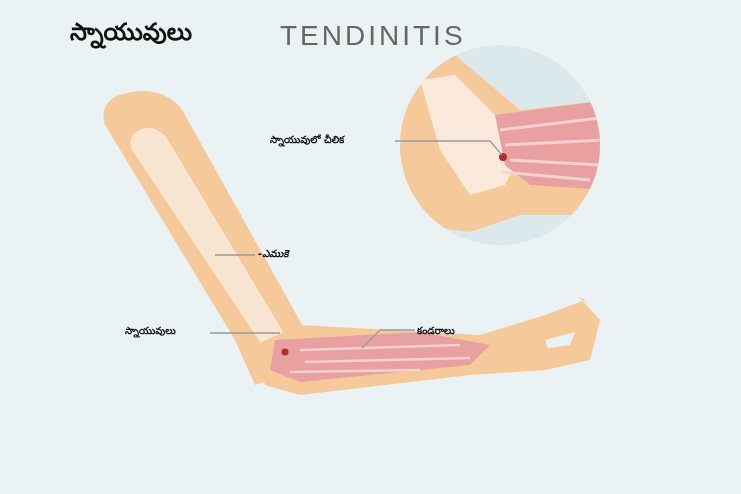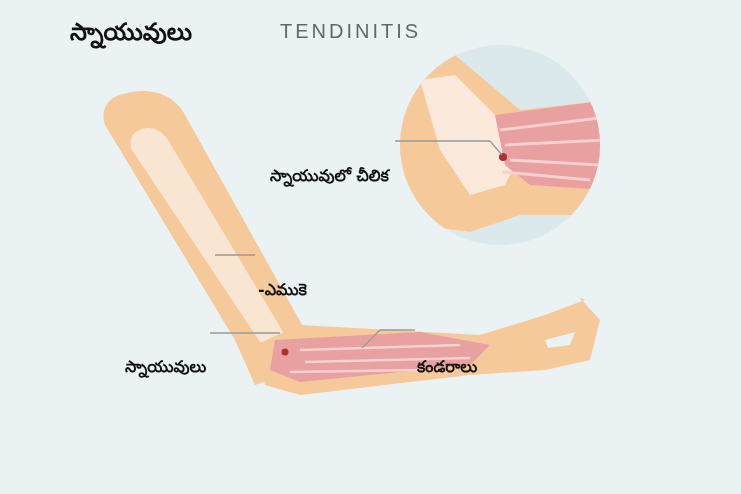--- a/index.html
+++ b/index.html
@@ -1,20 +1,20 @@
 <!DOCTYPE html>
 <html><head>
 <meta charset="utf-8">
 <style>
   html, body { margin:0; padding:0; }
   body { width:741px; height:494px; background:#eaf2f4; position:relative; overflow:hidden; font-family:"DejaVu Sans", sans-serif; }
   .title-te { position:absolute; left:70px; top:18px; font-size:24px; color:#111; font-weight:bold; }
-  .title-en { position:absolute; left:280px; top:20px; font-size:20px; letter-spacing:3px; color:#666; font-family:"Liberation Sans", sans-serif; }
+  .title-en { position:absolute; left:280px; top:20px; font-size:28px; letter-spacing:3px; color:#666; font-family:"Liberation Sans", sans-serif; }
   svg.art { position:absolute; left:0; top:0; }
-  .label { position:absolute; font-size:16px; font-weight:bold; color:#111; white-space:nowrap;margin-top:32px; }
+  .label { position:absolute; font-size:10px; font-weight:bold; color:#111; white-space:nowrap; }
 </style>
 </head>
 <body>
 
 <div class="title-te">స్నాయువులు</div>
 <div class="title-en">TENDINITIS</div>
 
 <svg class="art" width="741" height="494" viewBox="0 0 741 494">
 
   <g>
@@ -42,15 +42,15 @@
 
   <line x1="395" y1="141" x2="490" y2="141" stroke="#999" stroke-width="1.3"></line>
   <line x1="490" y1="141" x2="502" y2="155" stroke="#999" stroke-width="1.3"></line>
   <line x1="215" y1="255" x2="255" y2="255" stroke="#999" stroke-width="1.3"></line>
   <line x1="210" y1="333" x2="280" y2="333" stroke="#999" stroke-width="1.3"></line>
   <line x1="415" y1="330" x2="380" y2="330" stroke="#999" stroke-width="1.3"></line>
   <line x1="380" y1="330" x2="362" y2="348" stroke="#999" stroke-width="1.3"></line>
 </svg>
 
 <div class="label" style="left:270px;top:134px;">స్నాయువులో చీలిక</div>
-<div class="label" style="left:258px;top:248px;">-ఎముకె</div>
+<div class="label" style="left:258px;top:248px;font-style:italic;">-ఎముకె</div>
 <div class="label" style="left:125px;top:325px;">స్నాయువులు</div>
 <div class="label" style="left:417px;top:325px;text-align:center;">కండరాలు</div>
 
 </body></html>

